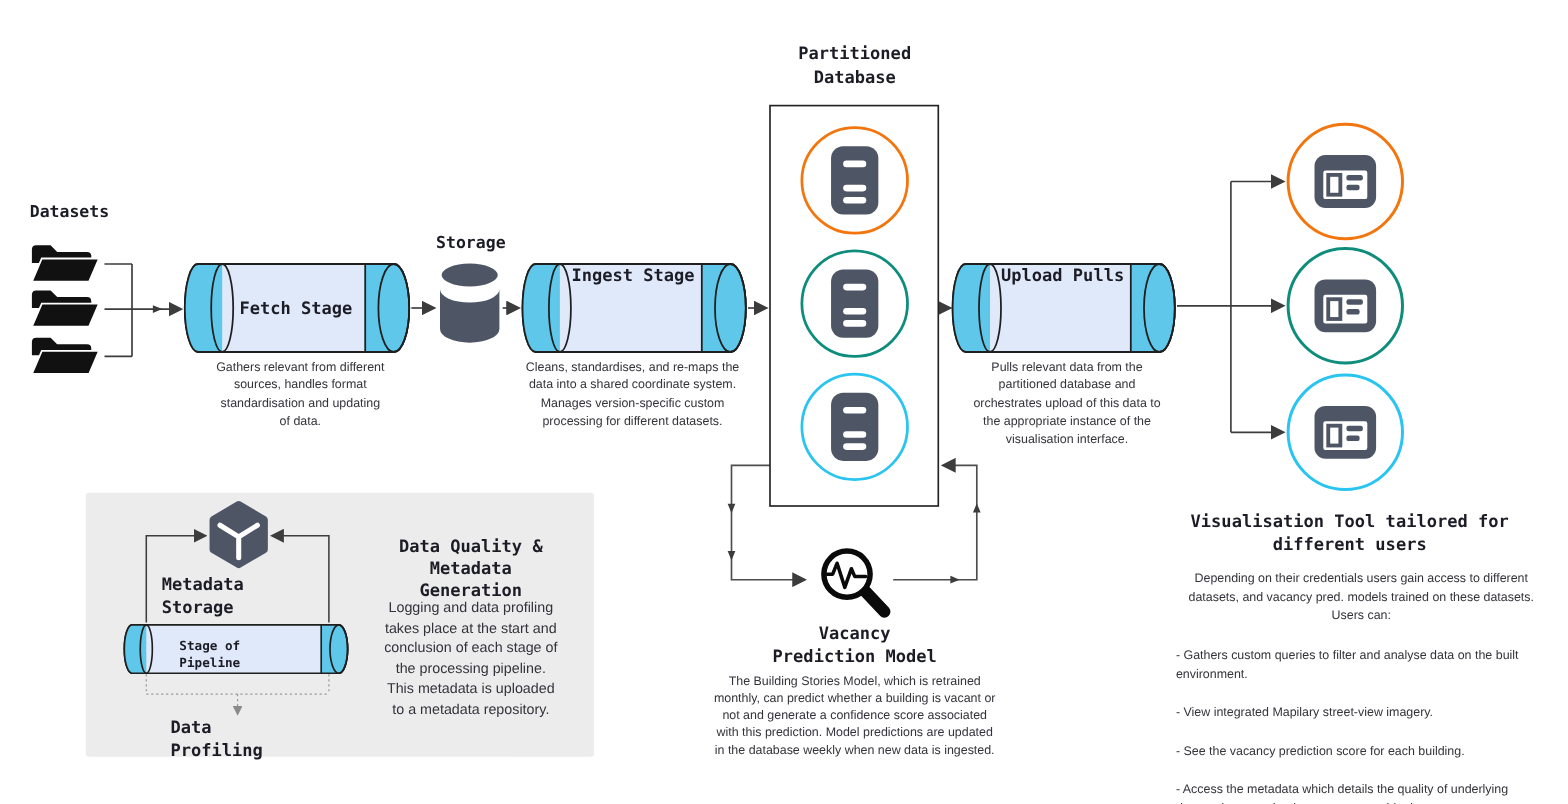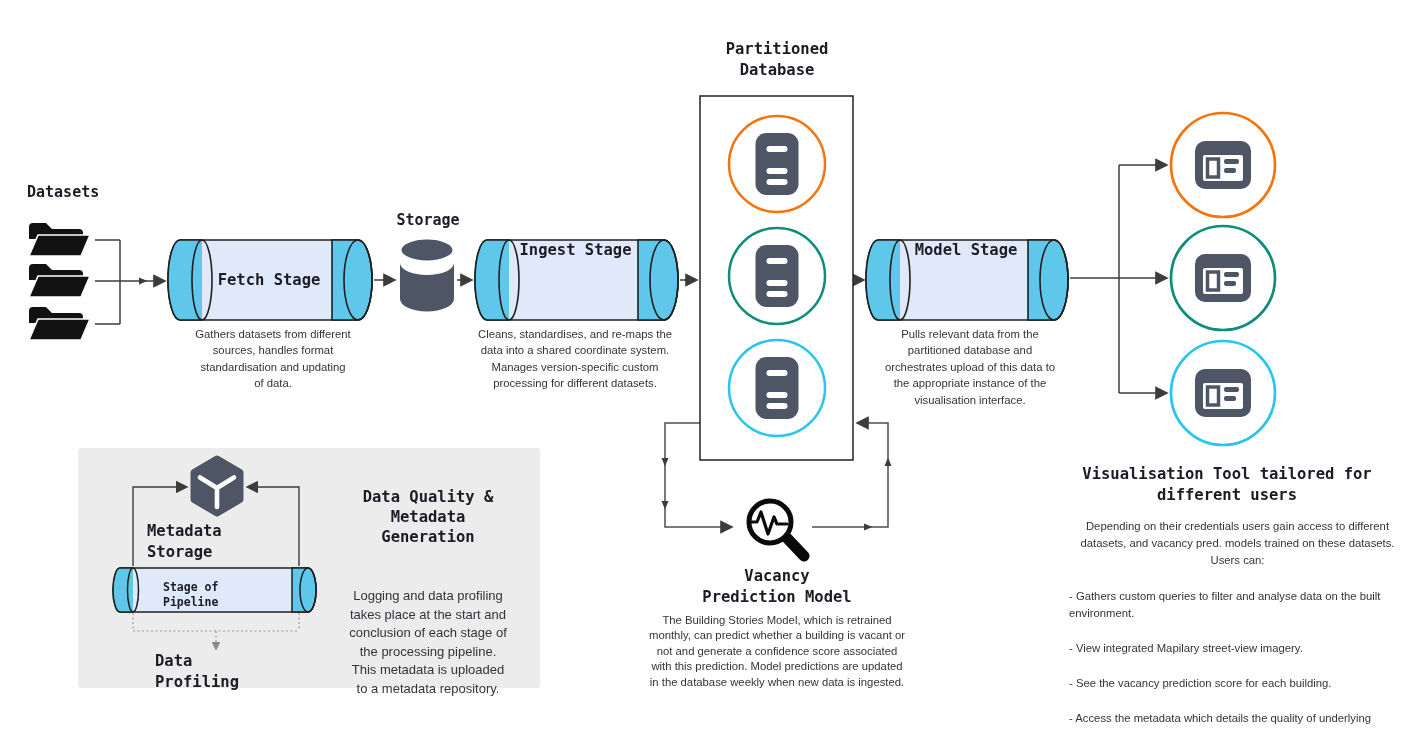--- a/index.html
+++ b/index.html
@@ -8,21 +8,21 @@
   .canvas svg{position:absolute;left:0;top:0;}
   .txt{position:absolute;white-space:pre-line;}
   .h{font-family:"DejaVu Sans Mono",monospace;font-weight:700;color:var(--ink);}
   .b{font-family:"Liberation Sans",sans-serif;color:var(--body_ink);}
   .ctr{text-align:center;}
   .h15{font-size:15px;line-height:21px;}
   .h155{font-size:15.5px;line-height:20.5px;}
   .h11{font-size:11.5px;line-height:15px;}
   .b113{font-size:11.3px;line-height:15.4px;}
   .b113w{font-size:11.3px;line-height:17px;}
-  .b13{font-size:13px;line-height:18.6px;margin-top:44px;}
+  .b13{font-size:13px;line-height:18.6px;}
   .pipe-label{display:flex;align-items:center;justify-content:center;}
 </style>
 </head>
 <body>
 
 <div class="canvas">
 
 <svg width="1425" height="731" viewBox="0 0 1425 731">
   <defs>
     <marker id="arw" viewBox="0 0 10 10" refX="8" refY="5" markerWidth="9" markerHeight="9" orient="auto-start-reverse">
@@ -187,37 +187,37 @@
     <path d="M133,568 L120,568 A 7 22 0 0 0 120,612 L133,612" fill="none" stroke="#1f1f1f"></path>
     <ellipse cx="133" cy="590" rx="5.5" ry="22" fill="none" stroke="#1f1f1f"></ellipse>
     <path d="M292,568 H308 A 8 22 0 0 1 308,612 H292 Z" fill="var(--cap)" stroke="#1f1f1f"></path>
     <ellipse cx="308" cy="590" rx="8" ry="22" fill="none" stroke="#1f1f1f"></ellipse>
   </g>
 </svg>
 
 <div class="txt h h15" style="left:27px;top:182px;">Datasets</div>
 
 <div class="txt h h155 pipe-label" style="left:180px;top:240px;width:178px;height:80px;">Fetch Stage</div>
-<div class="txt b b113 ctr" style="left:168px;top:326px;width:210px;line-height:16.4px;">Gathers datasets from different
+<div class="txt b b113 ctr" style="left:168px;top:326px;width:210px;line-height:16.4px;">Gathers relevant from different
 sources, handles format
 standardisation and updating
 of data.</div>
 
 <div class="txt h h15 ctr" style="left:387px;top:210px;width:82px;">Storage</div>
 
 <div class="txt h h155 pipe-label" style="left:487px;top:240px;width:177px;">Ingest Stage</div>
 <div class="txt b b113 ctr" style="left:455px;top:326px;width:240px;line-height:16.4px;">Cleans, standardises, and re-maps the
 data into a shared coordinate system.
 Manages version-specific custom
 processing for different datasets.</div>
 
 <div class="txt h h155 ctr" style="left:677px;top:39px;width:200px;">Partitioned
 Database</div>
 
-<div class="txt h h155 pipe-label" style="left:878px;top:240px;width:176px;">Model Stage</div>
+<div class="txt h h155 pipe-label" style="left:878px;top:240px;width:176px;">Upload Pulls</div>
 <div class="txt b b113 ctr" style="left:850px;top:326px;width:240px;line-height:16.4px;">Pulls relevant data from the
 partitioned database and
 orchestrates upload of this data to
 the appropriate instance of the
 visualisation interface.</div>
 
 <div class="txt h h155 ctr" style="left:657px;top:566px;width:240px;">Vacancy
 Prediction Model</div>
 <div class="txt b b113 ctr" style="left:617px;top:613px;width:320px;">The Building Stories Model, which is retrained
 monthly, can predict whether a building is vacant or

